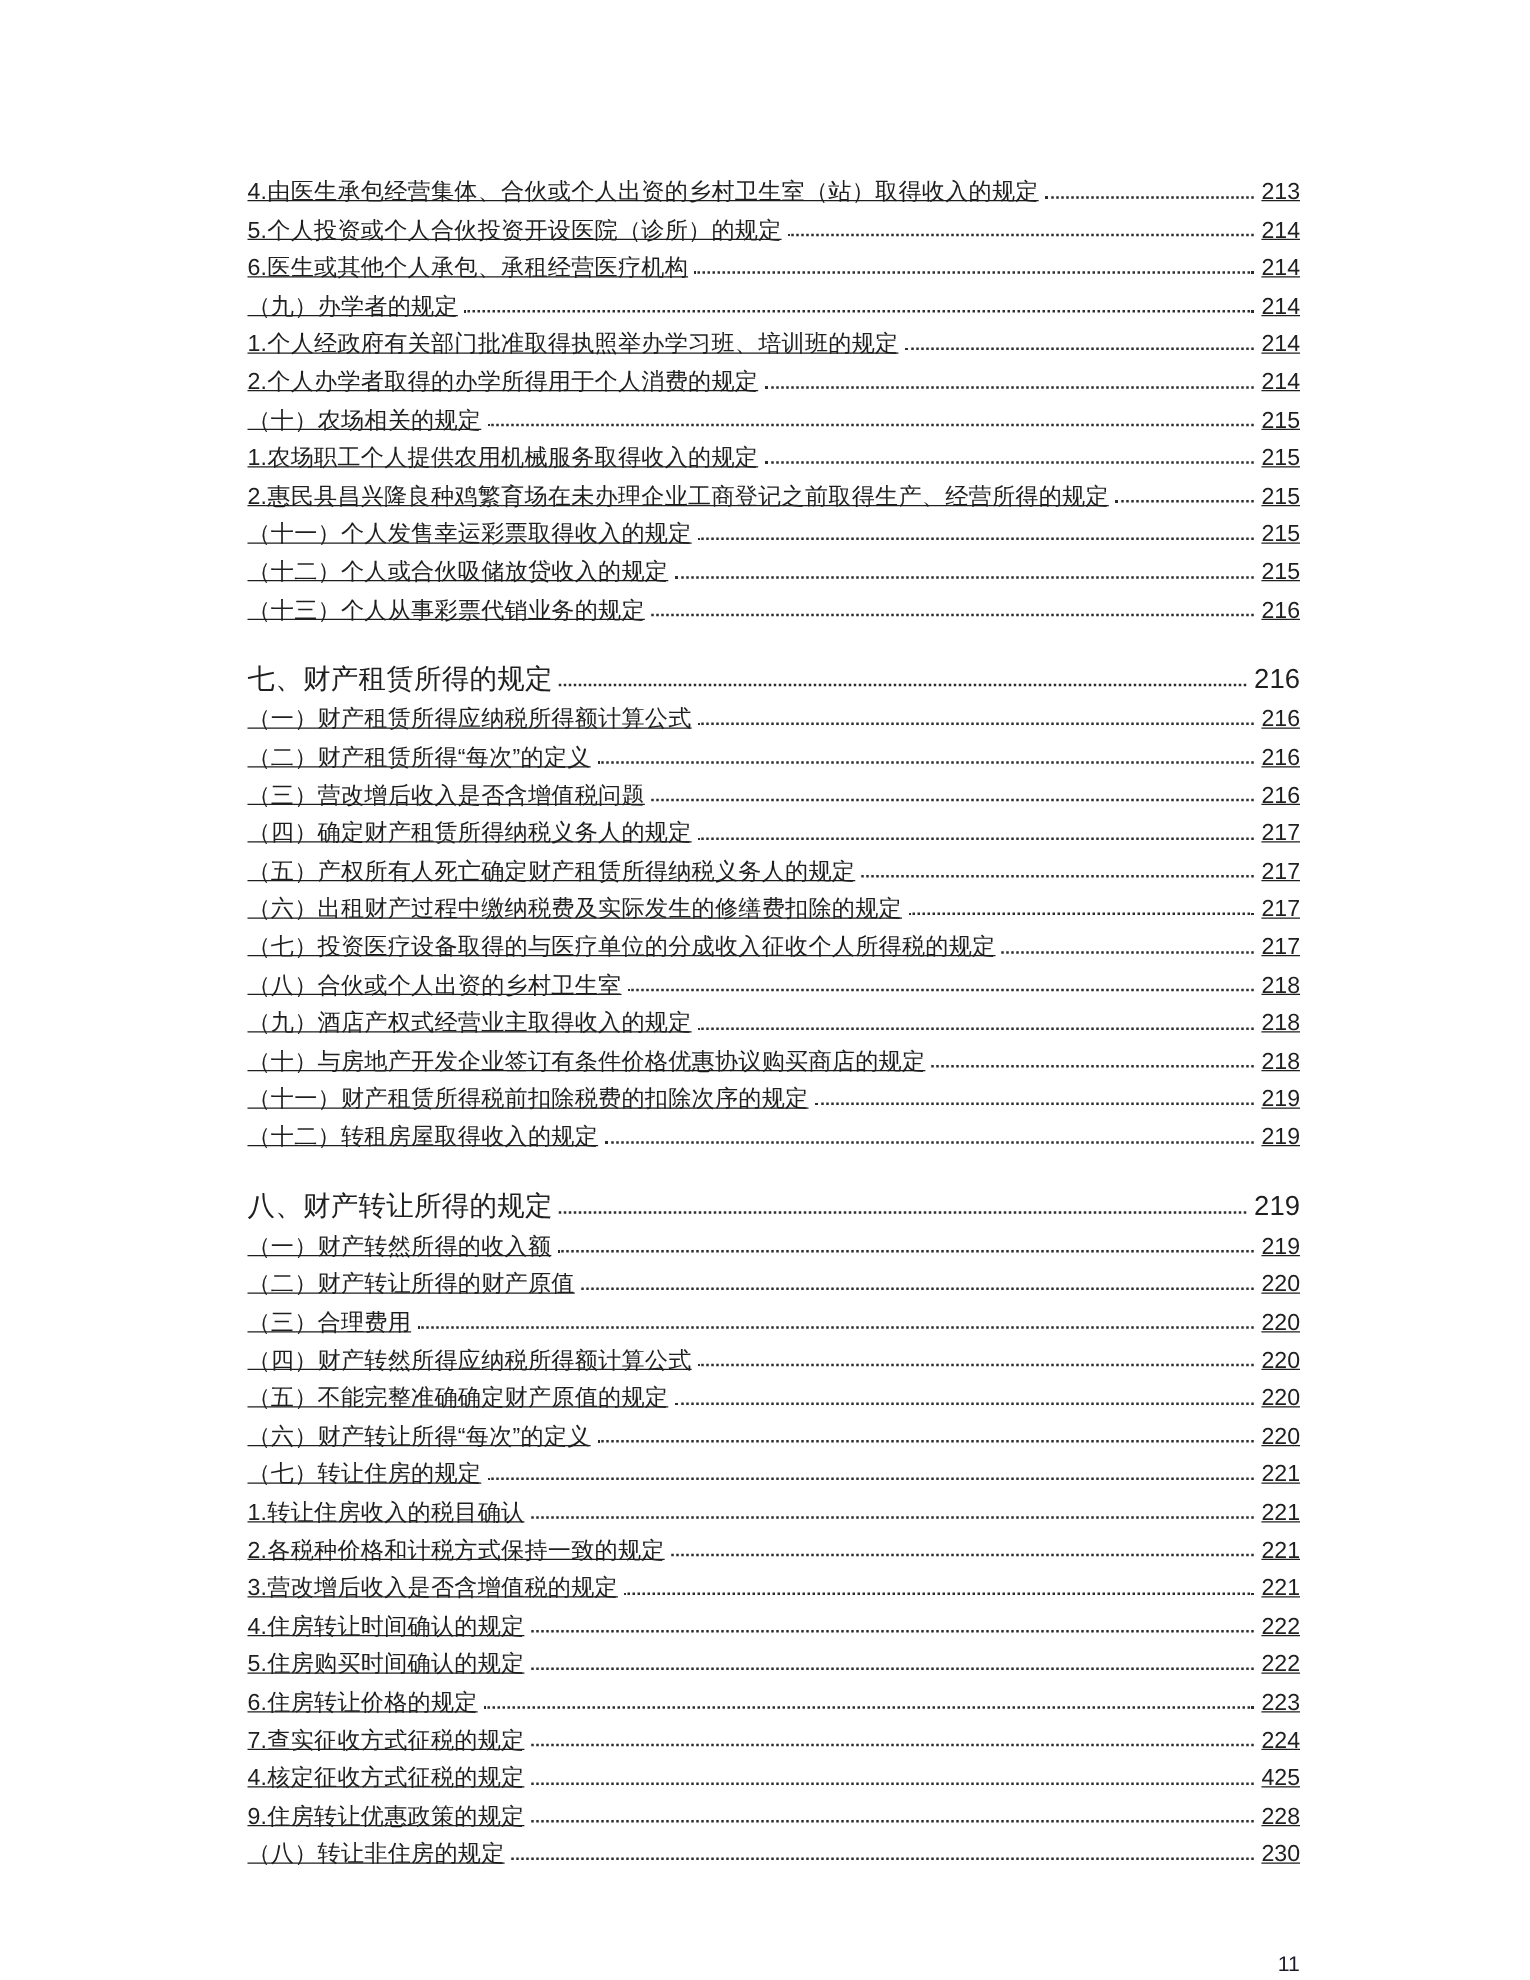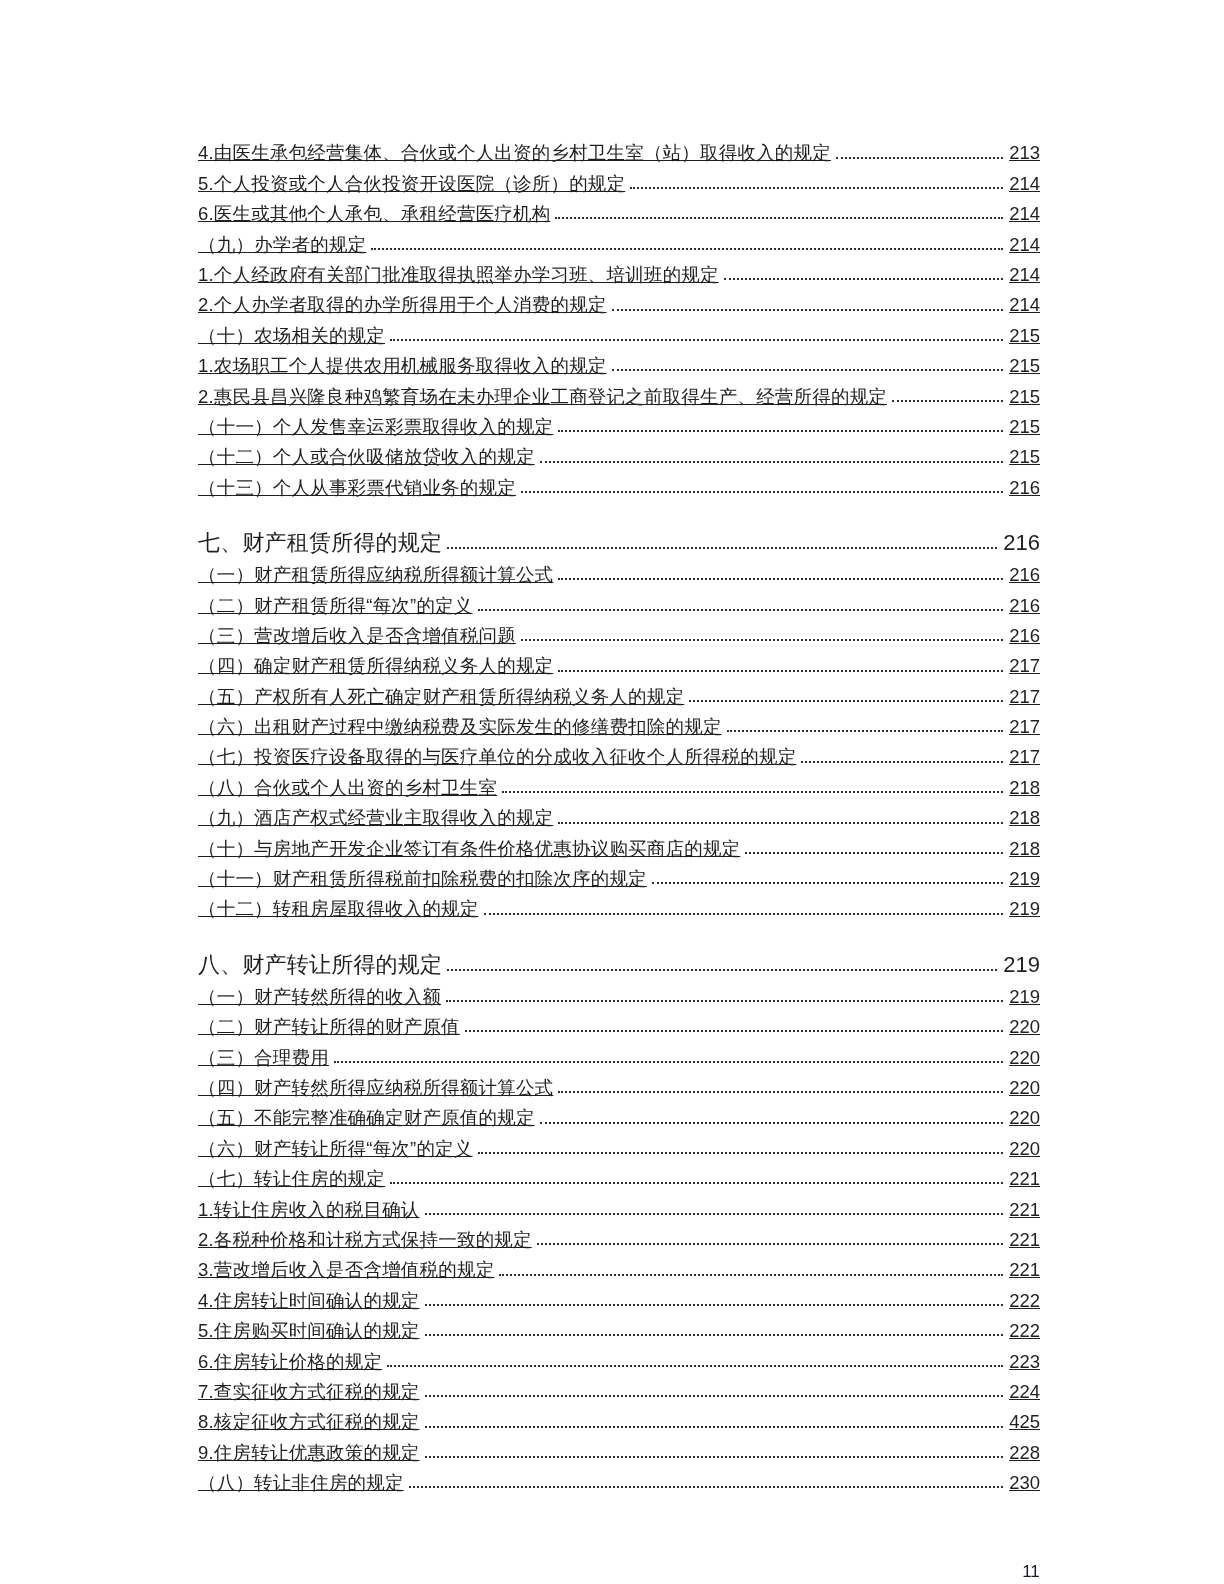--- a/index.html
+++ b/index.html
@@ -270,21 +270,21 @@
     <span class="toc-title">6.住房转让价格的规定</span>
     <span class="toc-leader"></span>
     <span class="toc-page">223</span>
   </div>
       <div class="toc-row level-item">
     <span class="toc-title">7.查实征收方式征税的规定</span>
     <span class="toc-leader"></span>
     <span class="toc-page">224</span>
   </div>
       <div class="toc-row level-item">
-    <span class="toc-title">8.核定征收方式征税的规定</span>
+    <span class="toc-title">4.核定征收方式征税的规定</span>
     <span class="toc-leader"></span>
     <span class="toc-page">425</span>
   </div>
       <div class="toc-row level-item">
     <span class="toc-title">9.住房转让优惠政策的规定</span>
     <span class="toc-leader"></span>
     <span class="toc-page">228</span>
   </div>
       <div class="toc-row level-section">
     <span class="toc-title">（八）转让非住房的规定</span>

